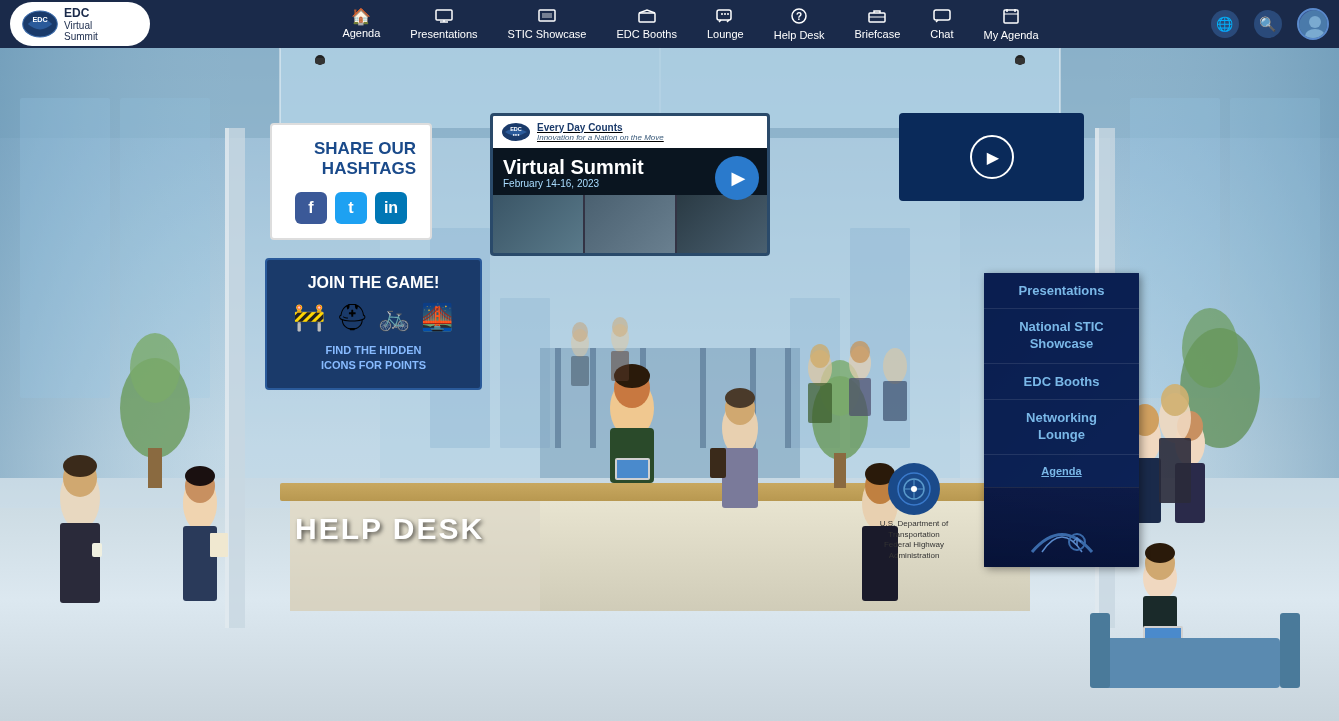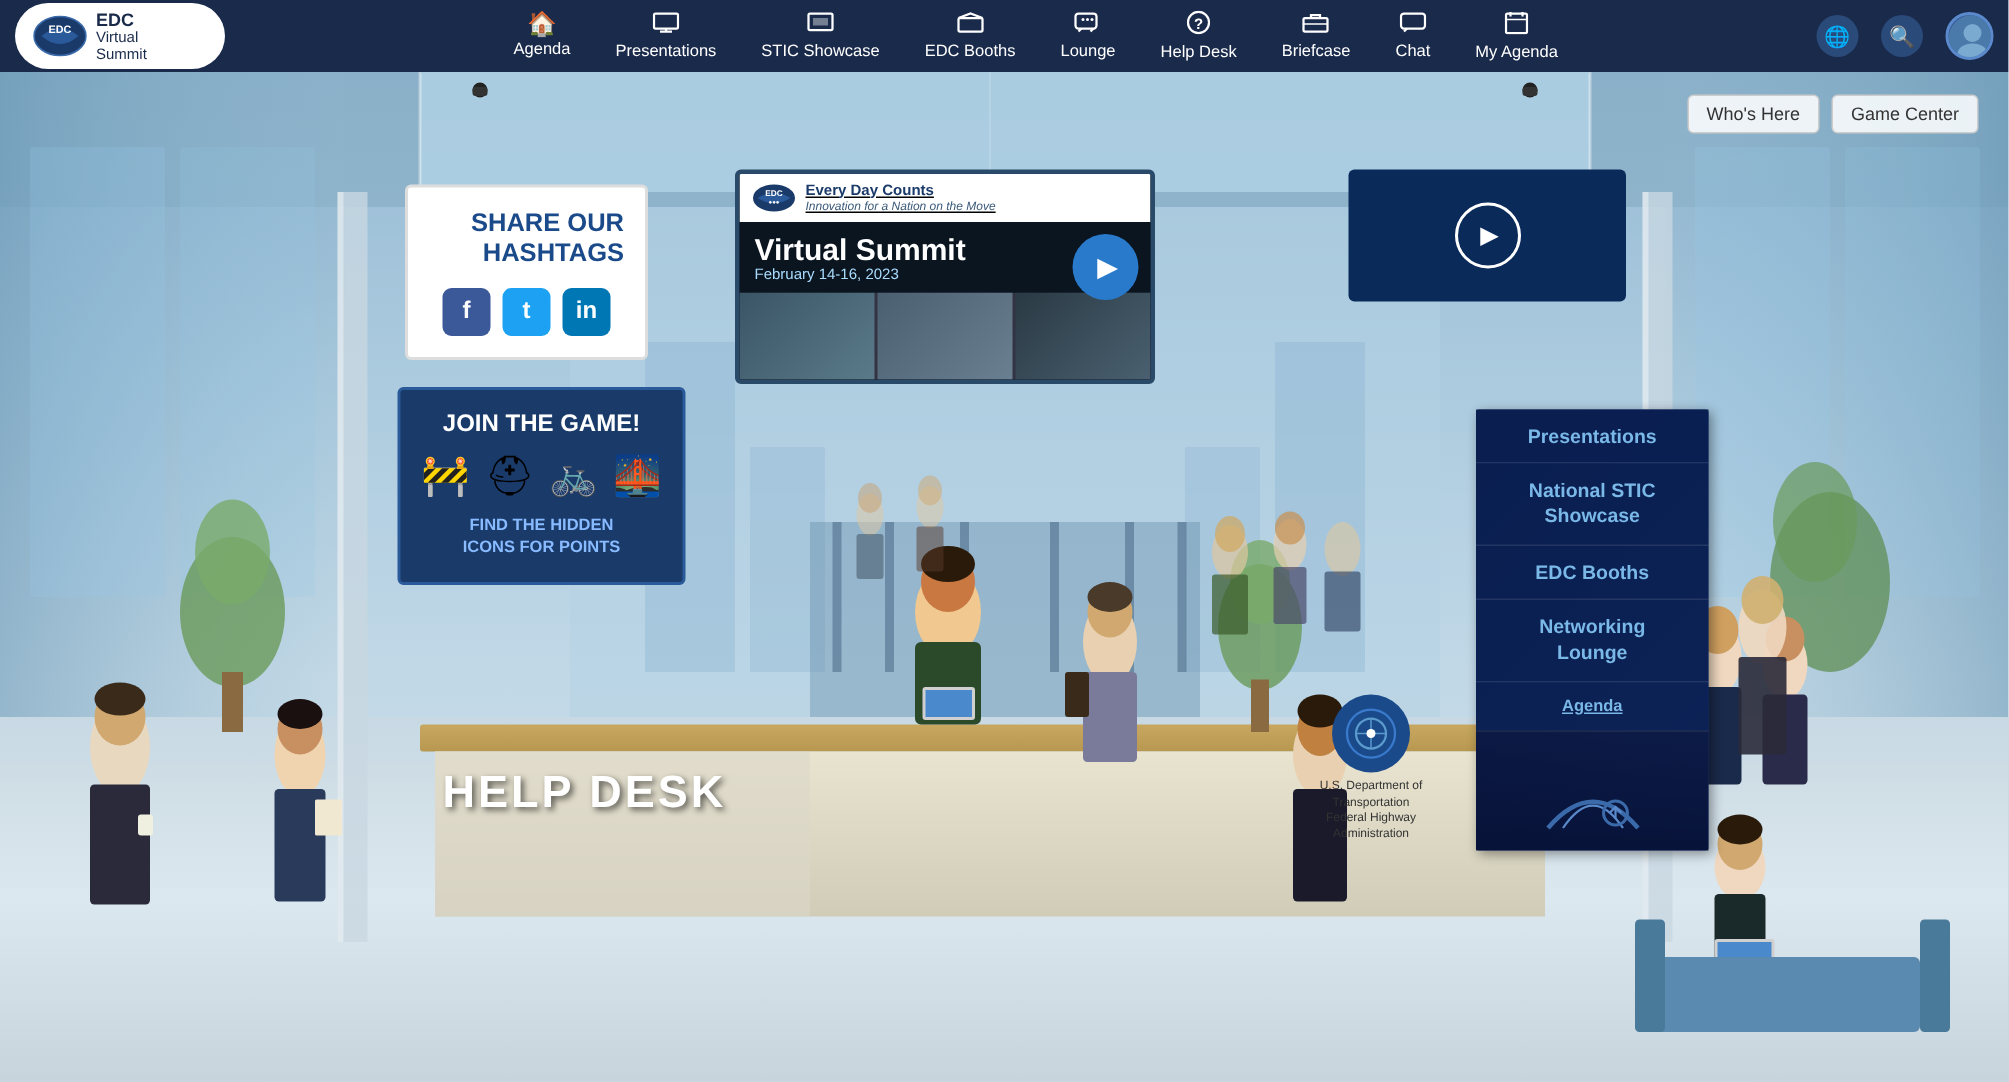--- a/index.html
+++ b/index.html
@@ -150,21 +150,21 @@
     }
     .fb-icon { background: #3b5998; }
     .tw-icon { background: #1da1f2; }
     .li-icon { background: #0077b5; }
 
     
     #game-panel {
       position: absolute;
       top: 210px;
       left: 265px;
-      width: 192px;
+      width: 217px;
       background: #1a3a6a;
       border: 2px solid #2a5a9a;
       border-radius: 4px;
       padding: 14px 4px;
       text-align: center;
       z-index: 10;
     }
     #game-panel .game-title {
       color: #ffffff;
       font-size: 16px;
@@ -520,24 +520,20 @@
     <ellipse cx="1175" cy="370" rx="16" ry="25" fill="#f0d8c0" opacity="0.9"></ellipse>
     <rect x="1159" y="390" width="32" height="65" fill="#2a2a3a" rx="2" opacity="0.9"></rect>
     <ellipse cx="1175" cy="352" rx="14" ry="16" fill="#d0b070" opacity="0.9"></ellipse>
 
     <circle cx="320" cy="12" r="5" fill="#222"></circle>
     <rect x="315" y="10" width="10" height="6" fill="#333" rx="2"></rect>
     <circle cx="1020" cy="12" r="5" fill="#222"></circle>
     <rect x="1015" y="10" width="10" height="6" fill="#333" rx="2"></rect>
   </svg>
 
-  <div class="top-buttons">
-    <button class="top-btn">Who's Here</button>
-    <button class="top-btn">Game Center</button>
-  </div>
 
   <div id="hashtags-panel">
     <div class="share-title" style="color:#1a4a8a;font-size:17px;font-weight:bold;line-height:1.2;margin-bottom:12px;">SHARE OUR<br>HASHTAGS</div>
     <div class="social-icons">
       <div class="social-icon fb-icon">f</div>
       <div class="social-icon tw-icon">t</div>
       <div class="social-icon li-icon">in</div>
     </div>
   </div>
 

